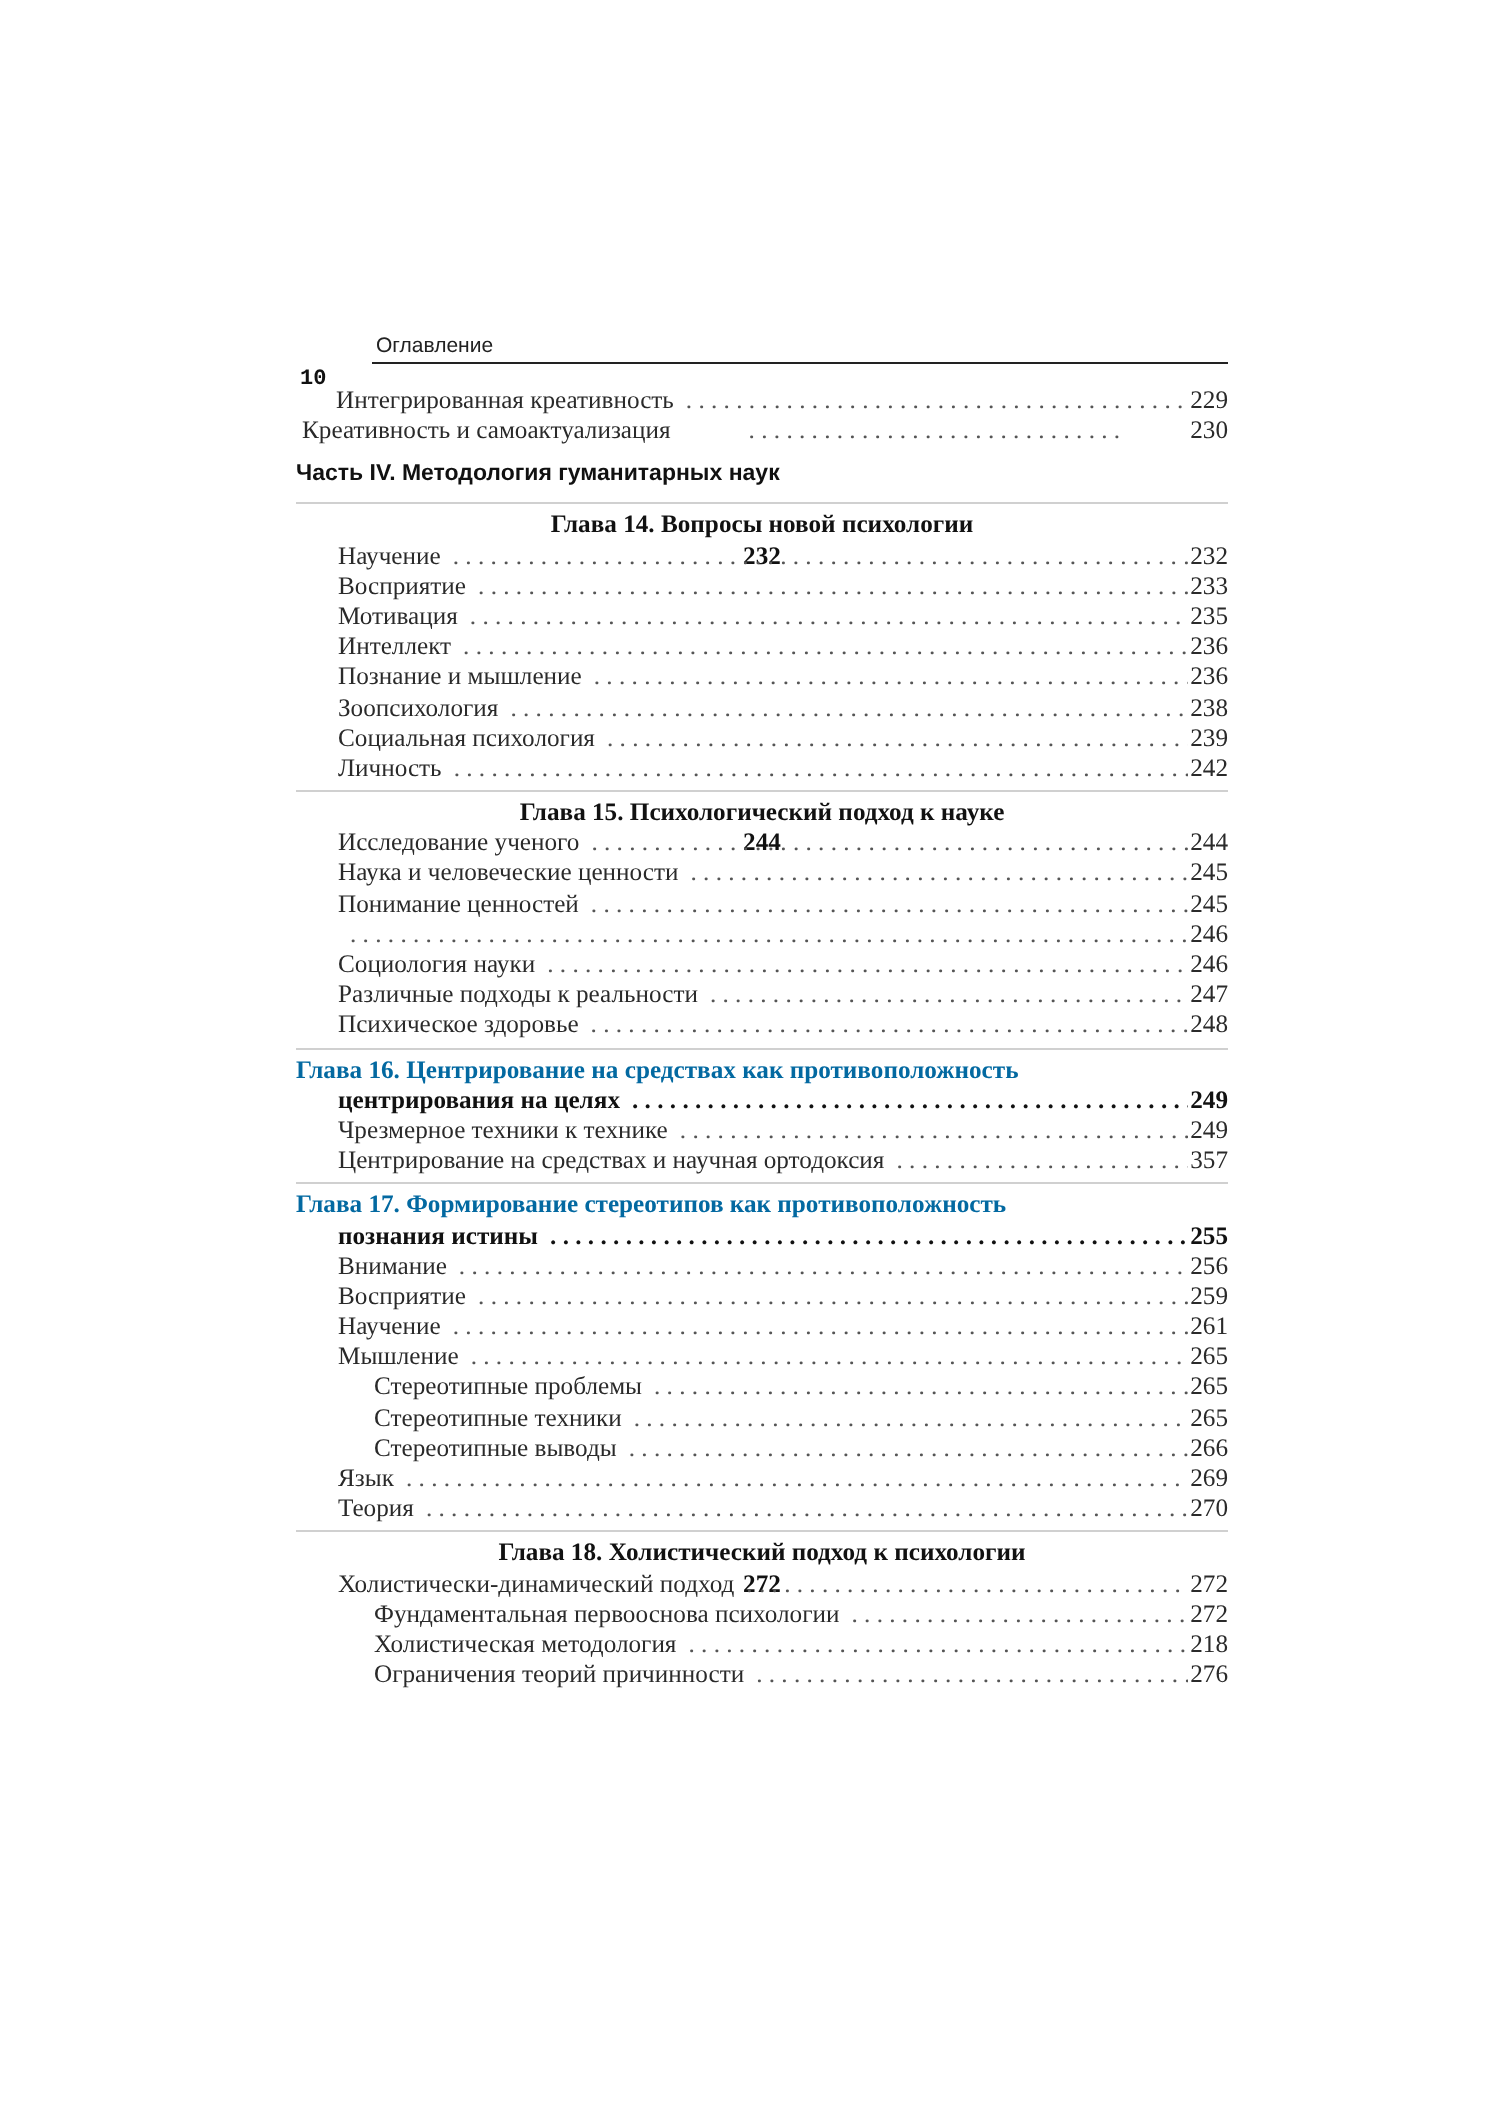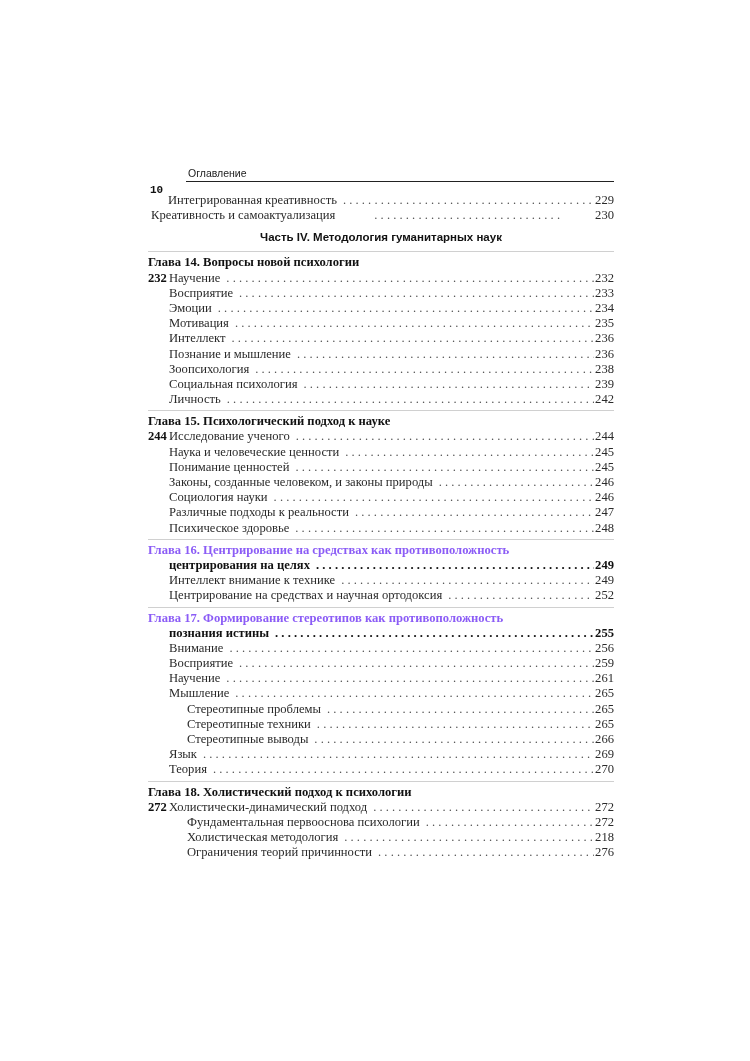--- a/index.html
+++ b/index.html
@@ -32,21 +32,21 @@
     .header-rule {
       position: absolute; left: 40px; right: 0; top: 16px;
       height: 0; border-top: 1.4px solid #222;
     }
     .toc {
       position: absolute;
       left: 148px; top: 193px;
       width: 466px;
     }
     .row {
-      display: flex; align-items: flex-start;
+      display: flex; align-items: center;
       font-size: 12.6px; line-height: 15.2px;
       height: 15.2px;
       white-space: nowrap;
     }
     .row .label { flex: 0 0 auto; }
     .row .dots {
       flex: 1 1 auto; overflow: hidden;
       margin: 0 1px 0 6px;
       letter-spacing: 2.2px;
       color: #555;
@@ -57,24 +57,23 @@
     }
     .row .page { flex: 0 0 auto; text-align: right; }
     .lvl1 { padding-left: 21px; }
     .lvl2 { padding-left: 39px; }
     .lvl0 { padding-left: 0; flex-direction: column; }
     .lvl1x { padding-left: 3px; gap: 33px; }
     .chapter { font-weight: bold; color: #111; }
     .chapter .dots { color: #111; }
     .chapter-wrap {
       font-size: 12.6px; line-height: 15.2px; height: 15.2px;
-      font-weight: bold; color: #8b5cf6; white-space: nowrap;
+      font-weight: bold; color: #0369a1; white-space: nowrap;
     }
     .part-title {
-      text-align: center;
       font-family: "Liberation Sans", "DejaVu Sans", sans-serif;
       font-weight: bold; font-size: 11.5px;
       color: #111;
       height: 22px; line-height: 22px;
       margin-top: 3px;
     }
     .sep {
       height: 0; border-top: 1px solid #d0d0d0;
       margin: 3px 0 3px 0;
     }
@@ -113,25 +112,20 @@
       <span class="label">Научение</span>
       <span class="dots"></span>
       <span class="page">232</span>
     </div>
   <div class="row lvl1">
       <span class="label">Восприятие</span>
       <span class="dots"></span>
       <span class="page">233</span>
     </div>
   <div class="row lvl1">
-      <span class="label">Эмоции</span>
-      <span class="dots"></span>
-      <span class="page">234</span>
-    </div>
-  <div class="row lvl1">
       <span class="label">Мотивация</span>
       <span class="dots"></span>
       <span class="page">235</span>
     </div>
   <div class="row lvl1">
       <span class="label">Интеллект</span>
       <span class="dots"></span>
       <span class="page">236</span>
     </div>
   <div class="row lvl1">
@@ -171,21 +165,20 @@
       <span class="label">Наука и человеческие ценности</span>
       <span class="dots"></span>
       <span class="page">245</span>
     </div>
   <div class="row lvl1">
       <span class="label">Понимание ценностей</span>
       <span class="dots"></span>
       <span class="page">245</span>
     </div>
   <div class="row lvl1">
-      <span class="label">Законы, созданные человеком, и законы природы</span>
       <span class="dots"></span>
       <span class="page">246</span>
     </div>
   <div class="row lvl1">
       <span class="label">Социология науки</span>
       <span class="dots"></span>
       <span class="page">246</span>
     </div>
   <div class="row lvl1">
       <span class="label">Различные подходы к реальности</span>
@@ -200,28 +193,28 @@
 
   <div class="sep"></div>
 
   <div class="chapter-wrap">Глава 16. Центрирование на средствах как противоположность</div>
   <div class="row chapter lvl1">
     <span class="label">центрирования на целях</span>
     <span class="dots"></span>
     <span class="page">249</span>
   </div>
   <div class="row lvl1">
-      <span class="label">Интеллект внимание к технике</span>
+      <span class="label">Чрезмерное техники к технике</span>
       <span class="dots"></span>
       <span class="page">249</span>
     </div>
   <div class="row lvl1">
       <span class="label">Центрирование на средствах и научная ортодоксия</span>
       <span class="dots"></span>
-      <span class="page">252</span>
+      <span class="page">357</span>
     </div>
 
   <div class="sep"></div>
 
   <div class="chapter-wrap">Глава 17. Формирование стереотипов как противоположность</div>
   <div class="row chapter lvl1">
     <span class="label">познания истины</span>
     <span class="dots"></span>
     <span class="page">255</span>
   </div>

